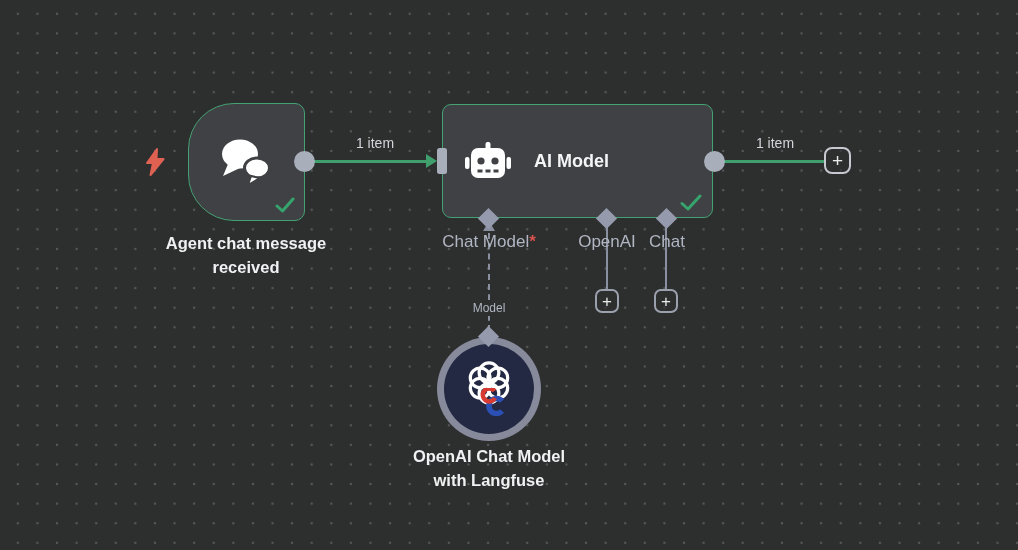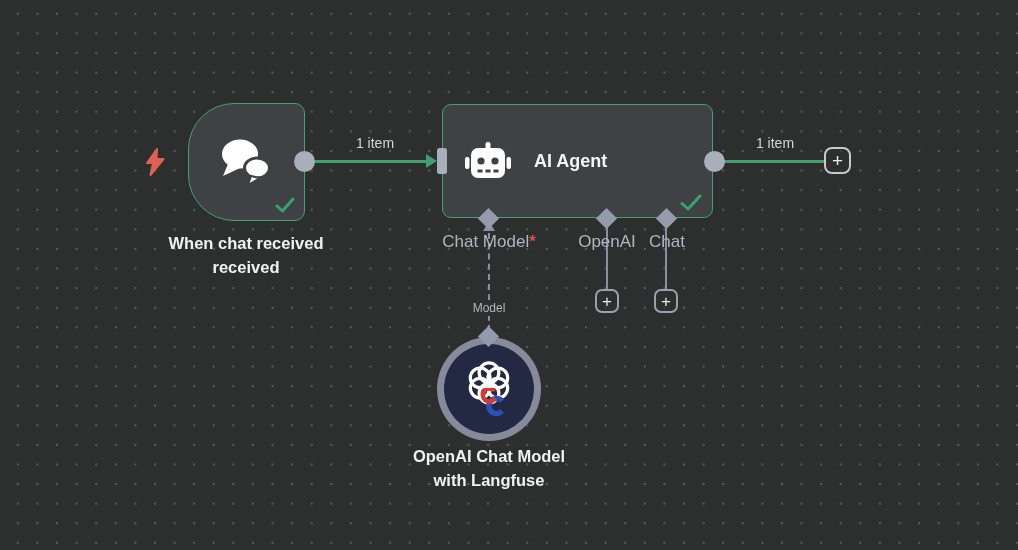--- a/index.html
+++ b/index.html
@@ -144,21 +144,21 @@
         <ellipse cx="44" cy="34" rx="12.5" ry="10" fill="#ffffff" stroke="#3f4144" stroke-width="3"></ellipse>
         <path d="M38 42 L35 51 L47 44 Z" fill="#ffffff" stroke="#3f4144" stroke-width="2"></path>
       </svg>
     </div>
     <div class="icon" style="right:9px; bottom:7px;">
       <svg width="20" height="16" viewBox="0 0 20 16">
         <polyline points="2,9 7.5,14 18,2" fill="none" stroke="#36a46d" stroke-width="3" stroke-linecap="round" stroke-linejoin="round"></polyline>
       </svg>
     </div>
   </div>
-  <div class="node-title" id="trigger-label">When chat received received</div>
+  <div class="node-title" id="trigger-label">Agent chat message received</div>
 
   <div class="endpoint-circle" style="left:294px; top:151px;"></div>
 
   <div class="green-line" style="left:304px; top:160px; width:124px;"></div>
   <div class="arrow-right" style="left:426px; top:154px;"></div>
   <div class="conn-label" style="left:335px; top:135px;">1 item</div>
 
   <div class="input-rect" style="left:437px; top:148px;"></div>
 
   <div class="node" id="agent-node">
@@ -168,21 +168,21 @@
         <rect x="8" y="7" width="34" height="30" rx="7" fill="#ffffff"></rect>
         <rect x="2" y="16" width="4.5" height="12" rx="2" fill="#ffffff"></rect>
         <rect x="43.5" y="16" width="4.5" height="12" rx="2" fill="#ffffff"></rect>
         <circle cx="18" cy="20" r="3.6" fill="#3f4144"></circle>
         <circle cx="32" cy="20" r="3.6" fill="#3f4144"></circle>
         <rect x="14.5" y="28.5" width="5" height="3" fill="#3f4144"></rect>
         <rect x="22.5" y="28.5" width="5" height="3" fill="#3f4144"></rect>
         <rect x="30.5" y="28.5" width="5" height="3" fill="#3f4144"></rect>
       </svg>
     </div>
-    <div class="node-title" id="agent-title">AI Agent</div>
+    <div class="node-title" id="agent-title">AI Model</div>
     <div class="icon" style="right:10px; bottom:6px;">
       <svg width="22" height="17" viewBox="0 0 22 17">
         <polyline points="2,9.5 8,15 20,2" fill="none" stroke="#36a46d" stroke-width="3" stroke-linecap="round" stroke-linejoin="round"></polyline>
       </svg>
     </div>
   </div>
 
   <div class="endpoint-circle" style="left:704px; top:151px;"></div>
 
   <div class="green-line" style="left:714px; top:160px; width:112px;"></div>

